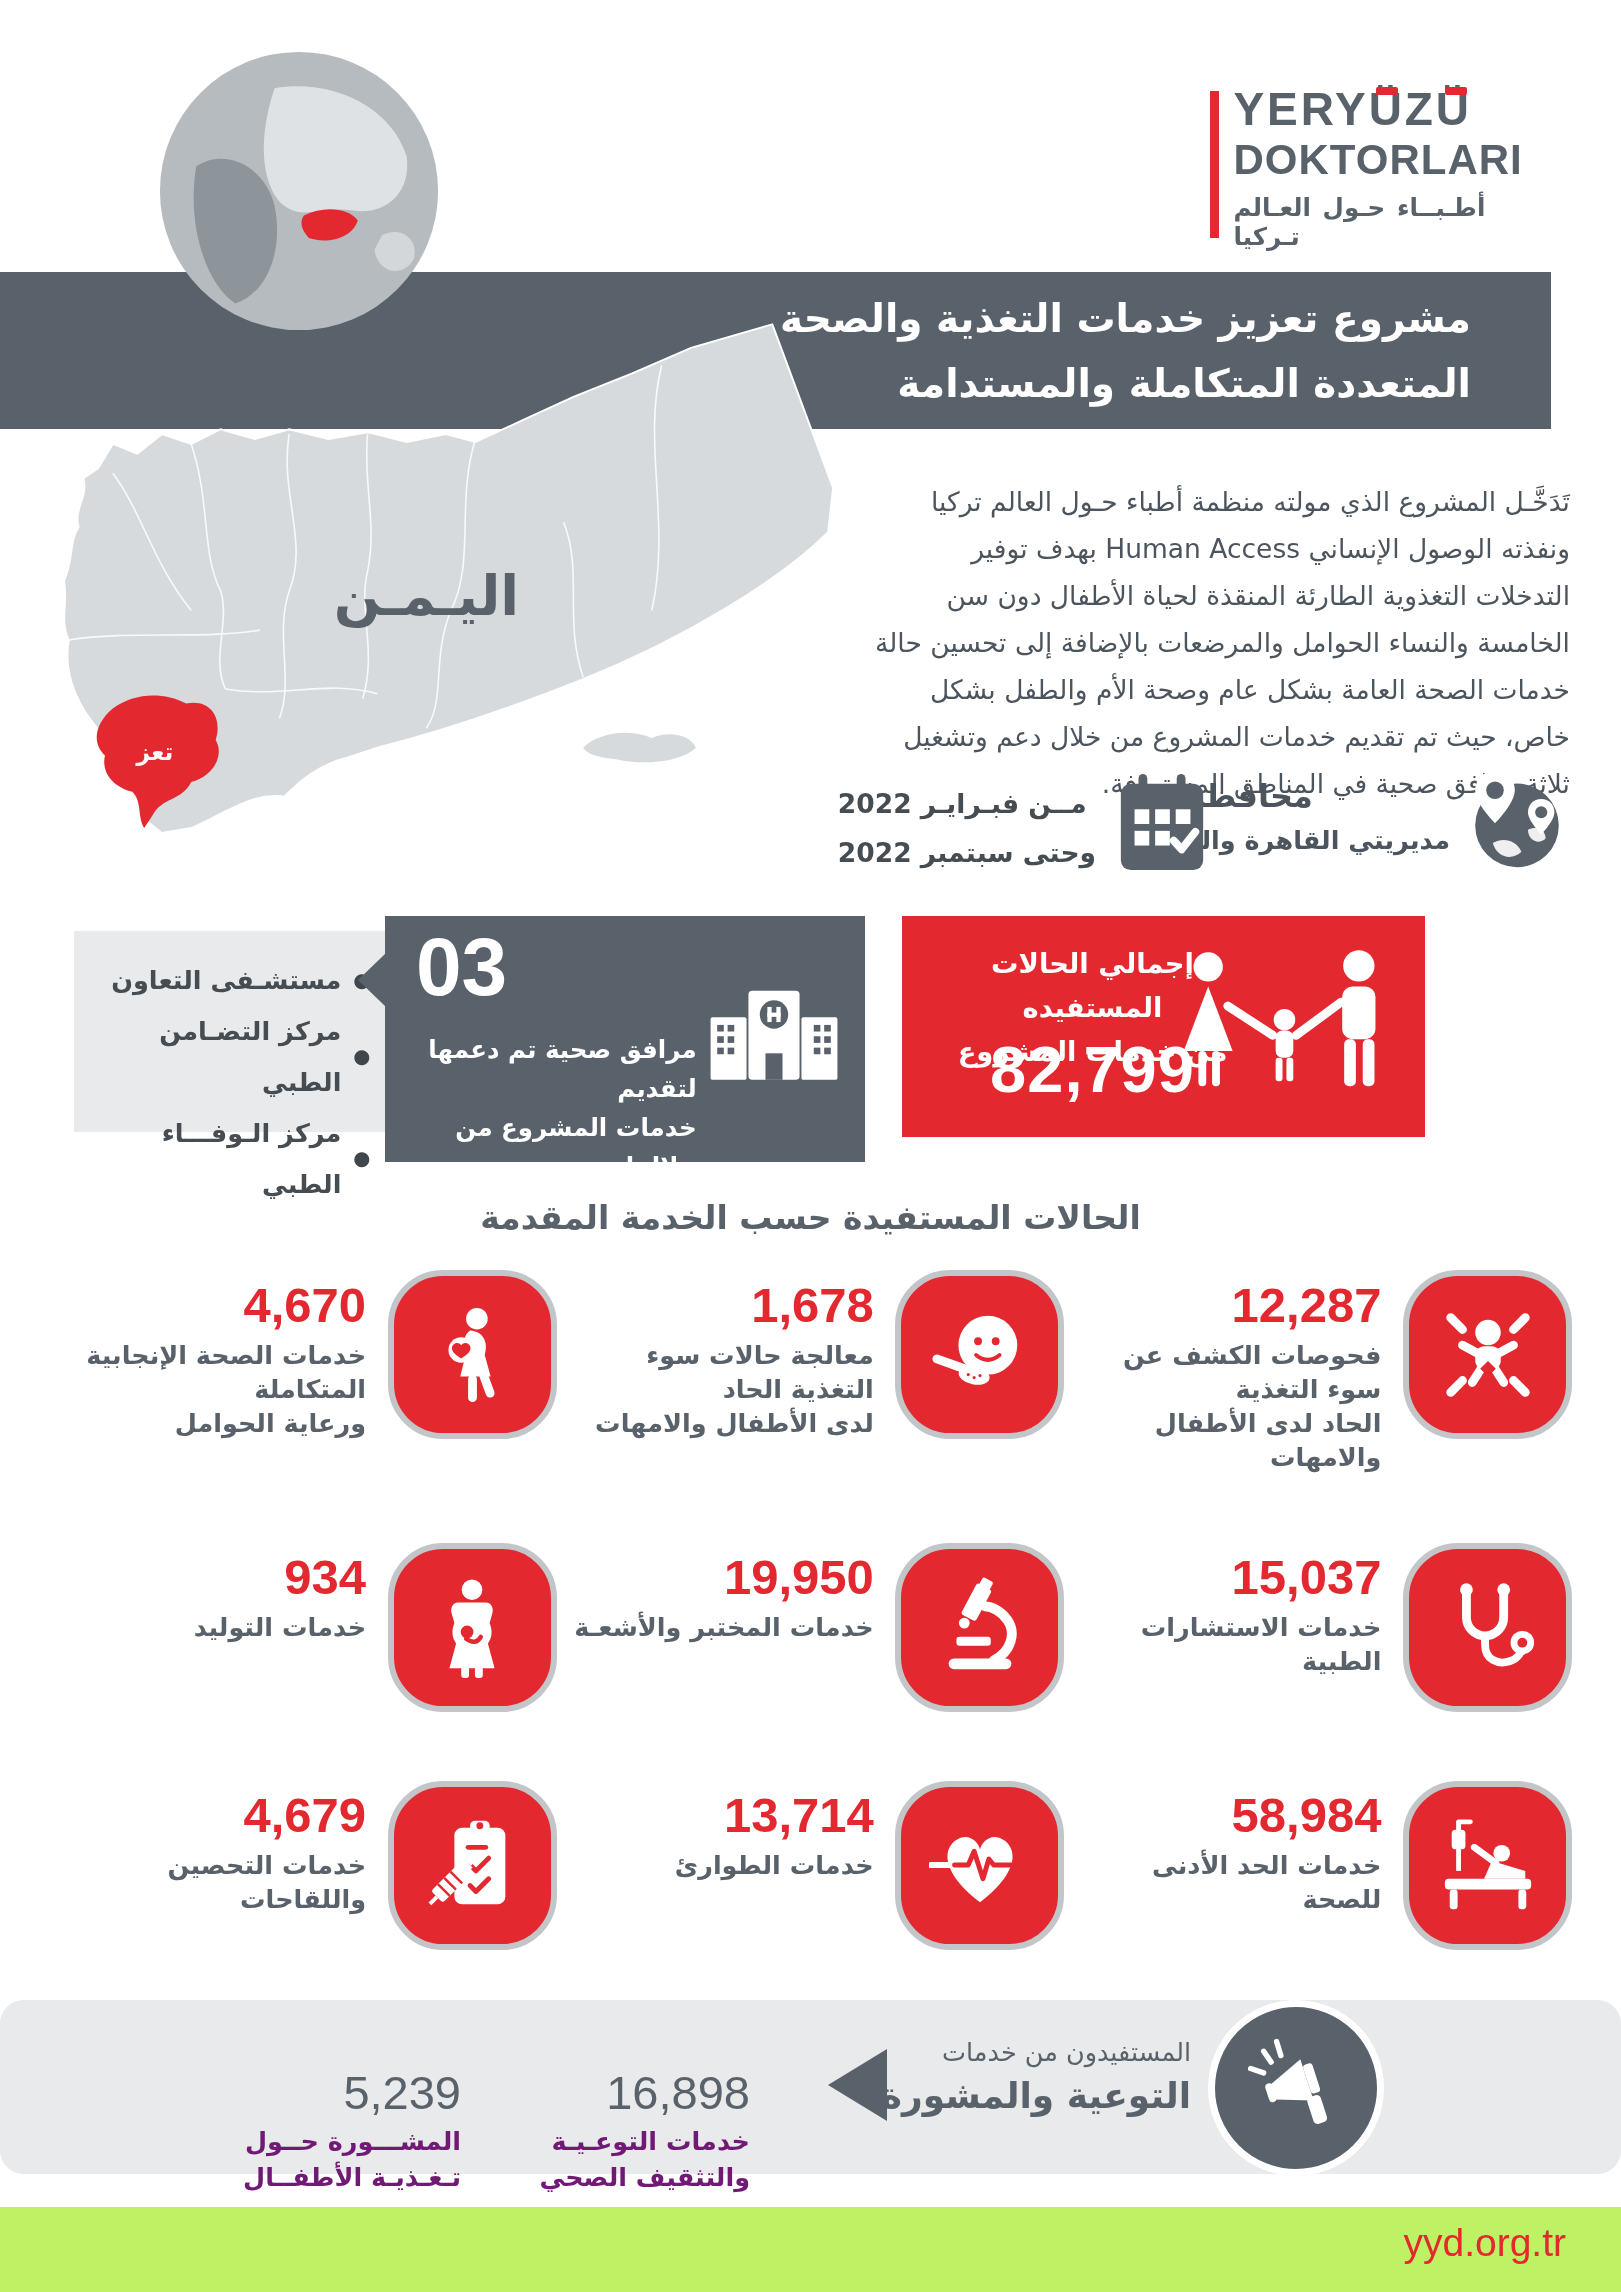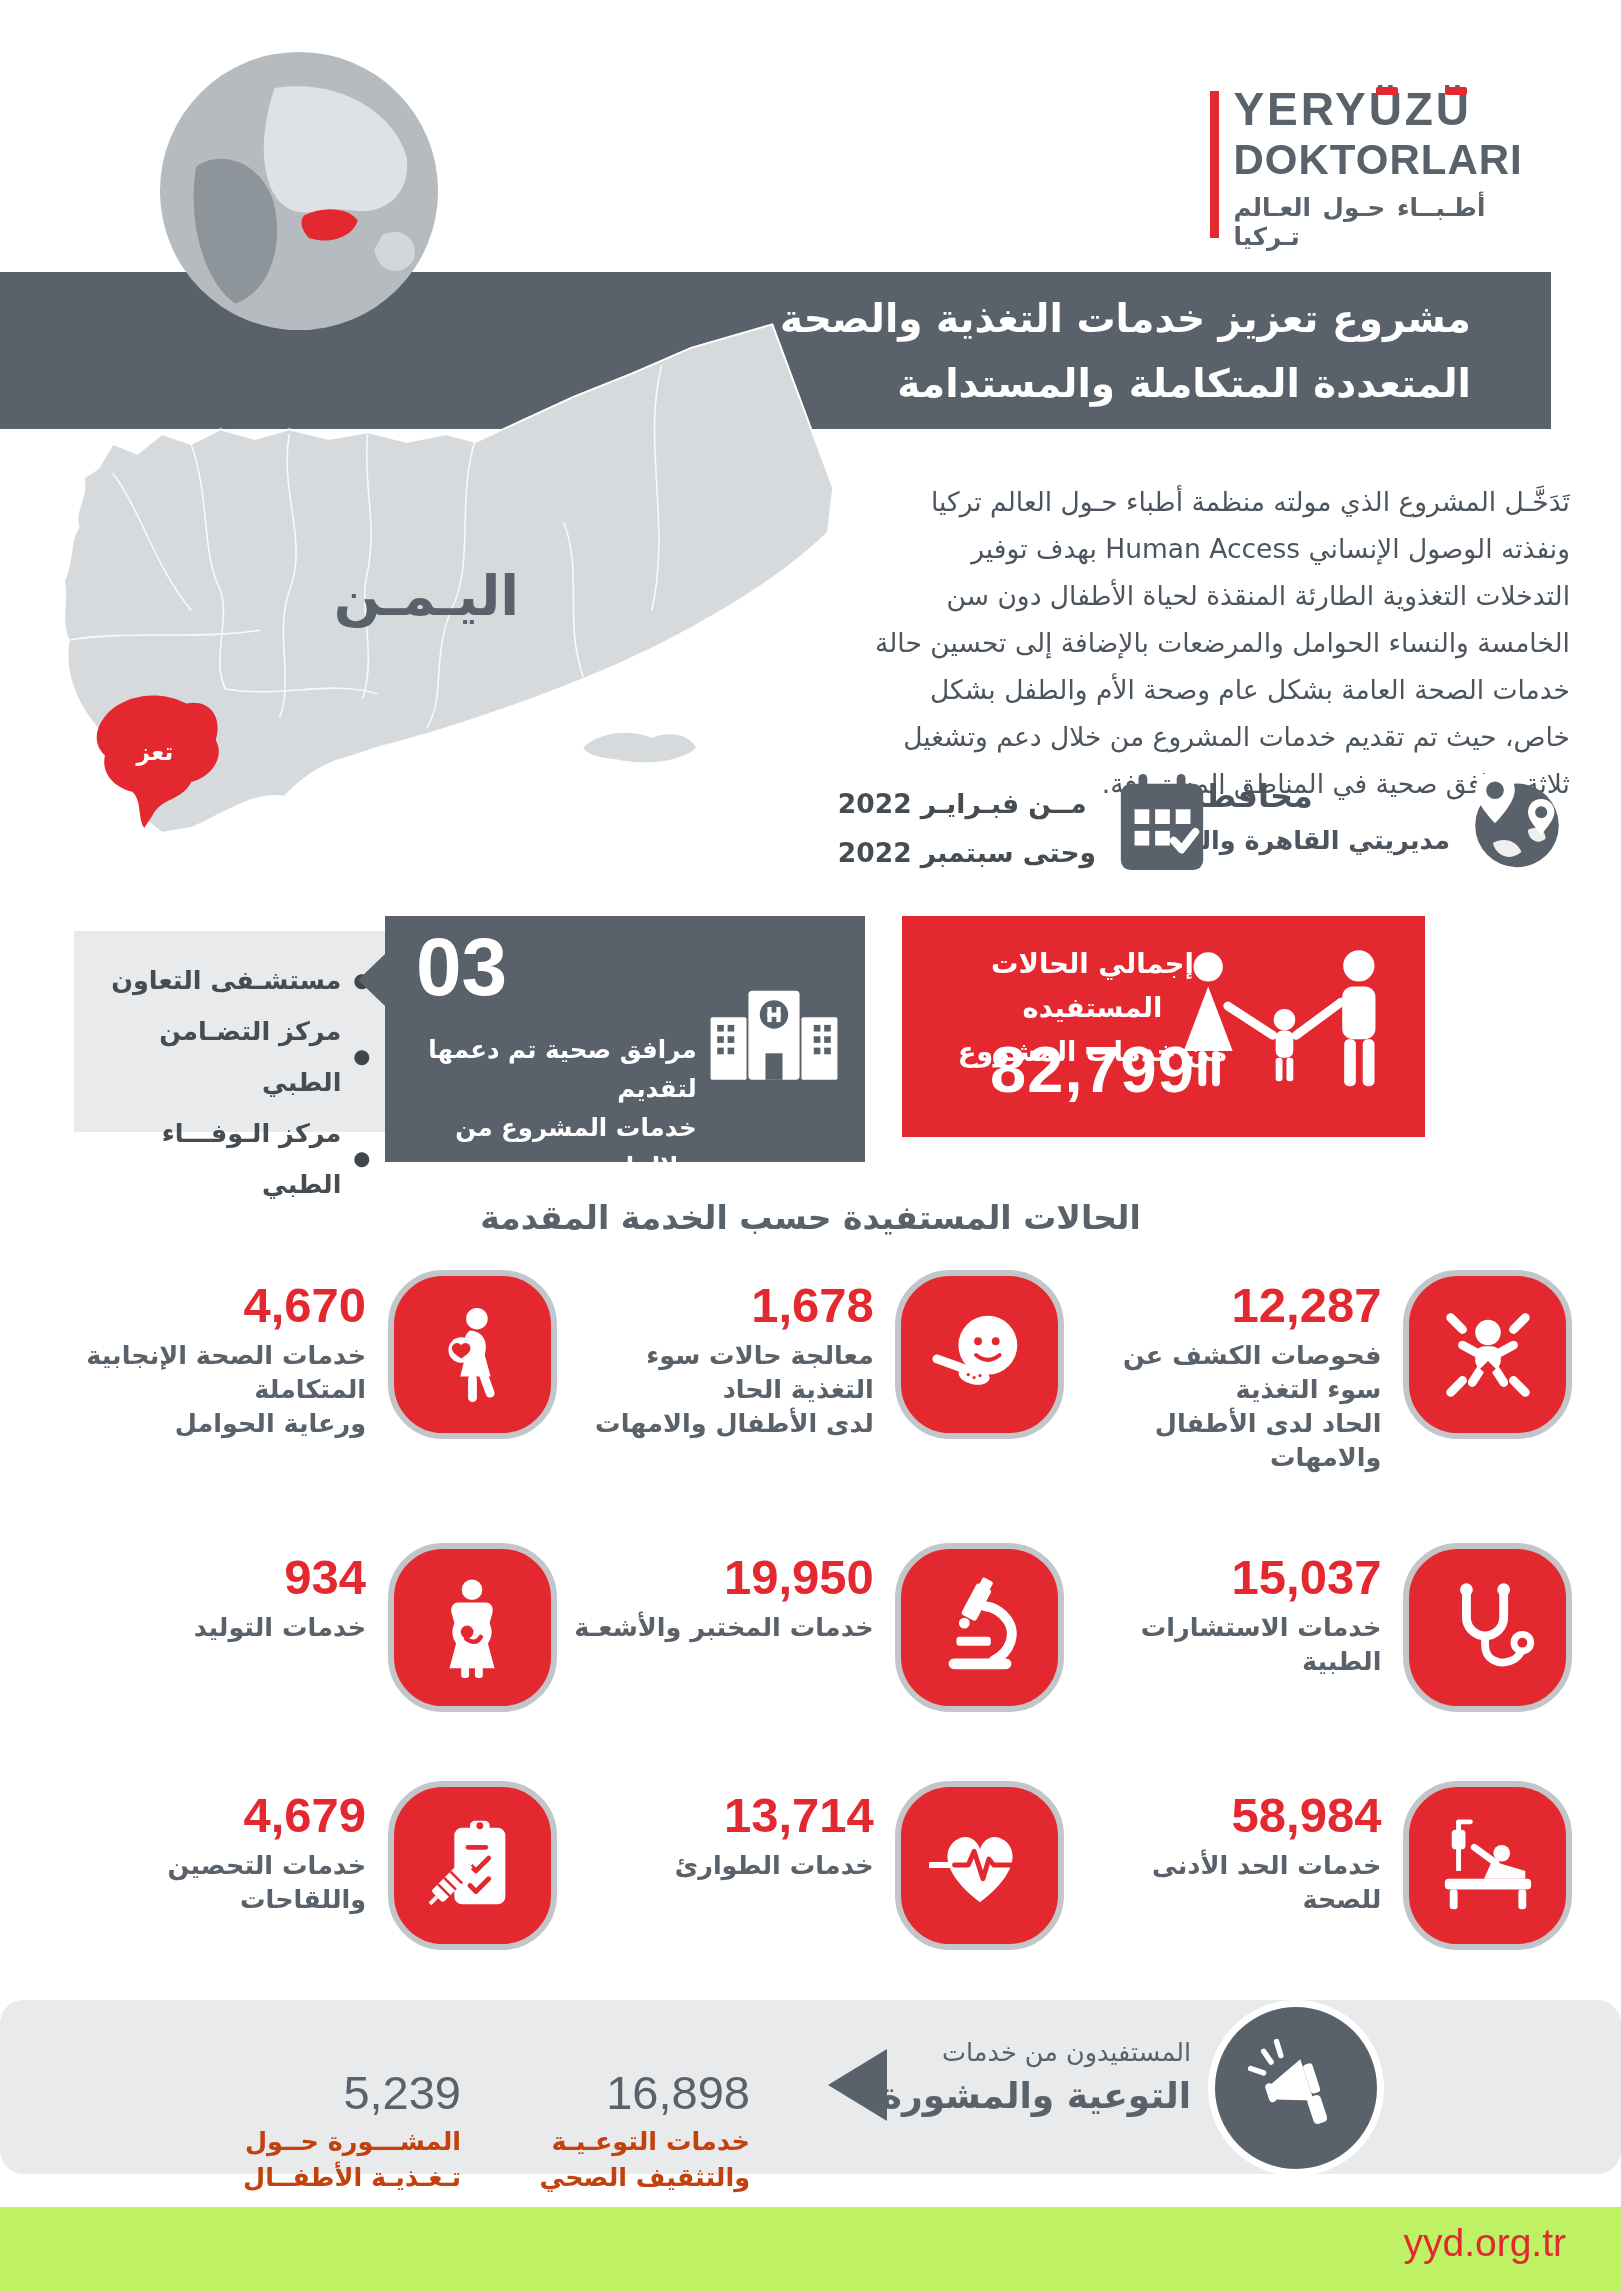--- a/index.html
+++ b/index.html
@@ -60,21 +60,21 @@
   .mega-badge{left:1208px;top:2000px;width:176px;height:176px;border-radius:50%;
     background:#59626a;border:7.8px solid #fff;box-sizing:border-box;z-index:2;
     display:flex;align-items:center;justify-content:center;}
   .aw-heading{right:430px;top:2037px;text-align:right;z-index:2;}
   .aw-h-top{color:#59626a;font-size:25.5px;}
   .aw-h-main{color:#59626a;font-size:36px;font-weight:bold;margin-top:7.8px;}
   .aw-tri{left:828px;top:2049px;width:0;height:0;z-index:2;
     border-top:36px solid transparent;border-bottom:36px solid transparent;border-right:59px solid #59626a;}
   .aw-stat{top:2023px;text-align:right;z-index:2;margin-top:43px;}
   .aw-value{color:#59626a;font-size:47px;font-weight:500;line-height:53px;}
-  .aw-label{color:#c2410c;font-size:25.5px;font-weight:bold;line-height:36px;margin-top:3.9px;}
+  .aw-label{color:#701a75;font-size:25.5px;font-weight:bold;line-height:36px;margin-top:3.9px;}
   
   .footer{left:0;top:2207px;width:1621px;height:85px;background:#bef264;z-index:1;}
   .footer-url{position:absolute;right:55px;top:13.7px;color:#e4282f;font-size:39px;}
   
   .map-country{font-size:56px;font-weight:bold;fill:#59626a;}
   .map-region{font-size:24px;font-weight:bold;fill:#fff;}
 </style>
 </head>
 <body>
 

